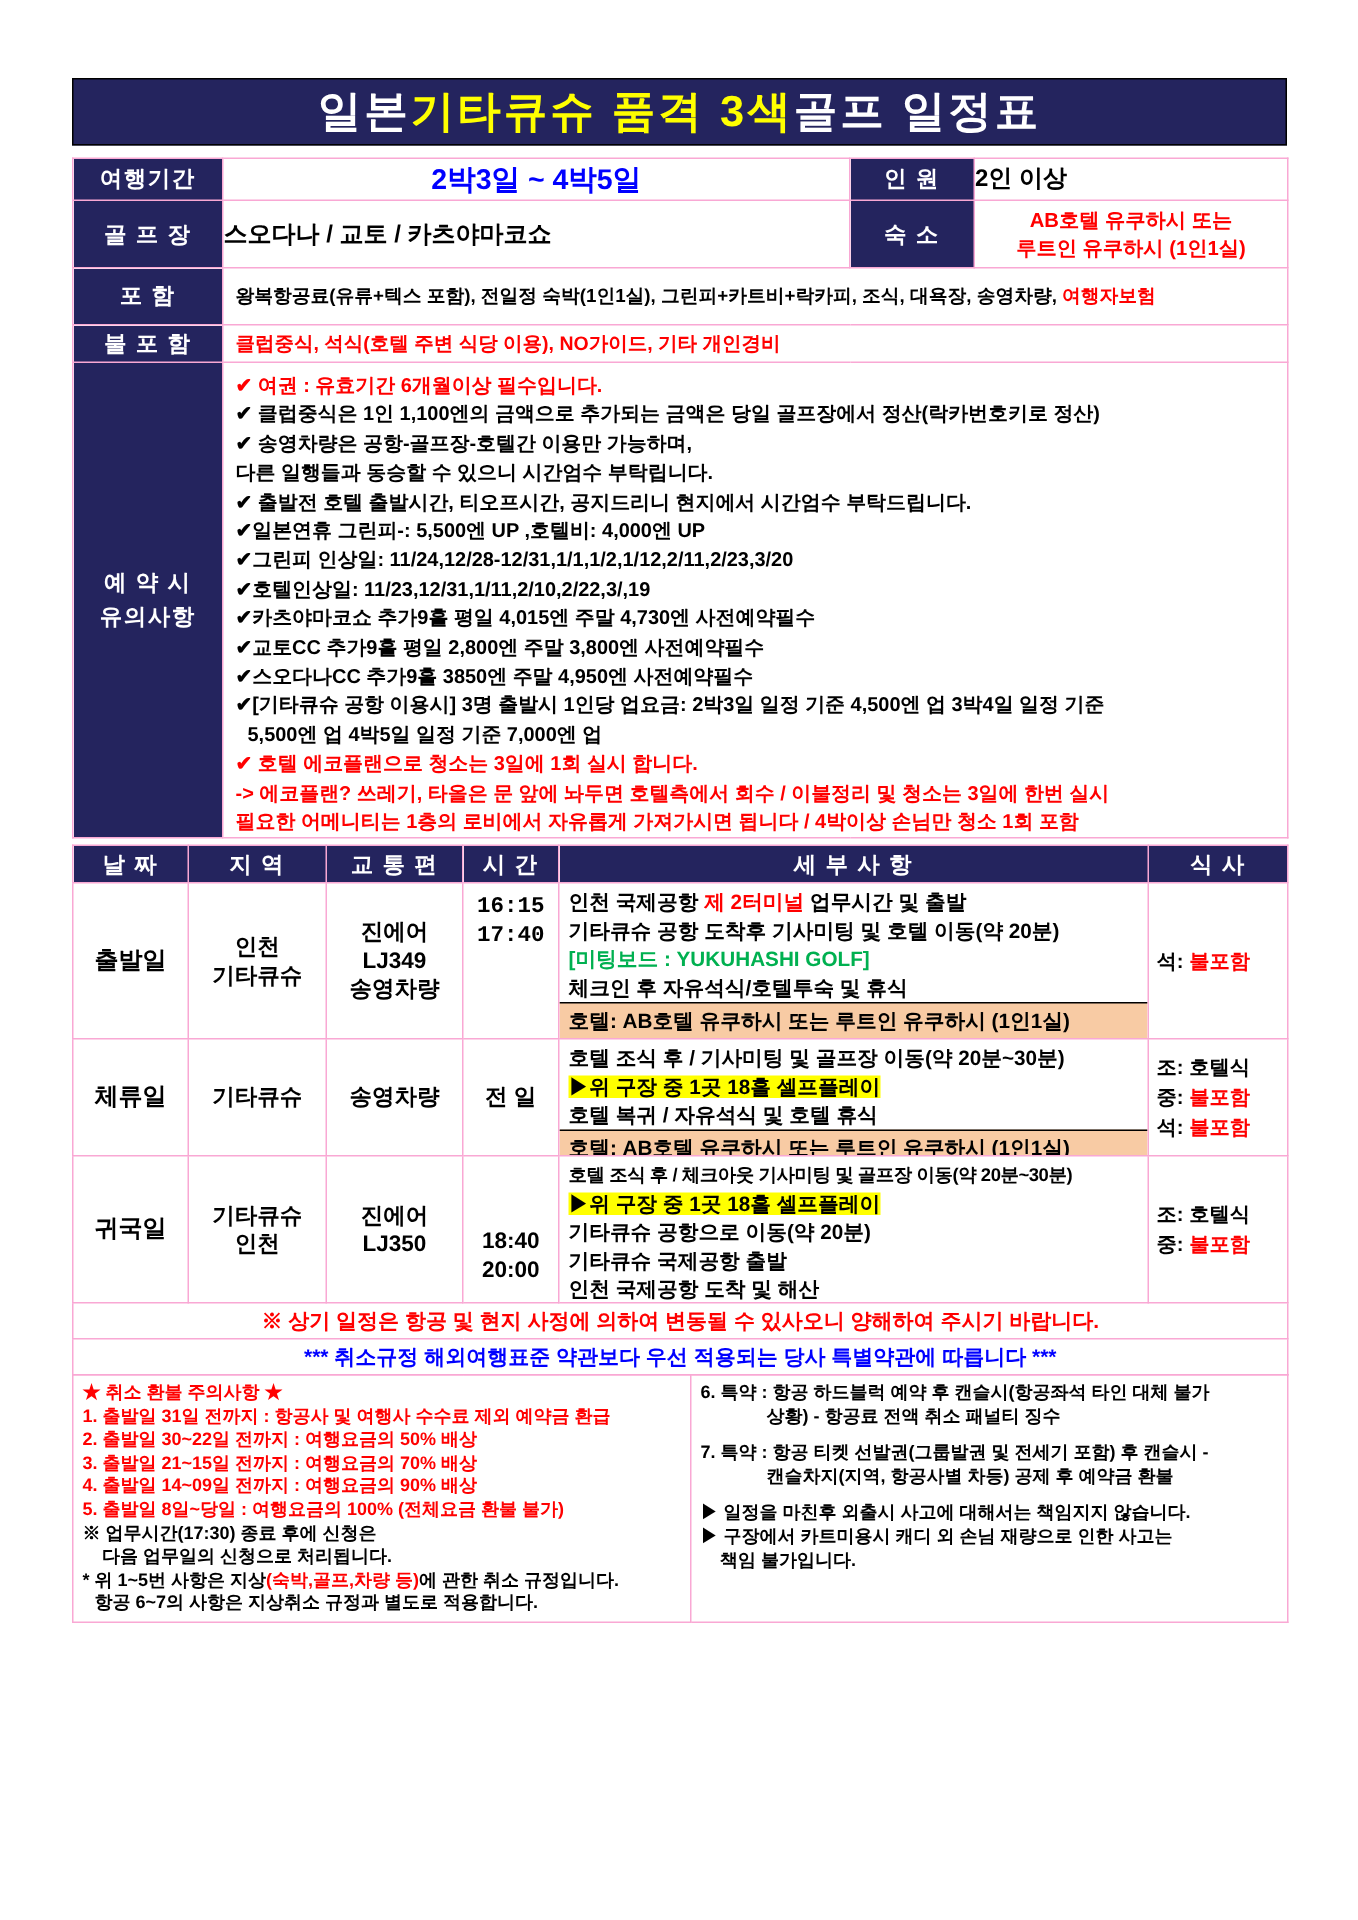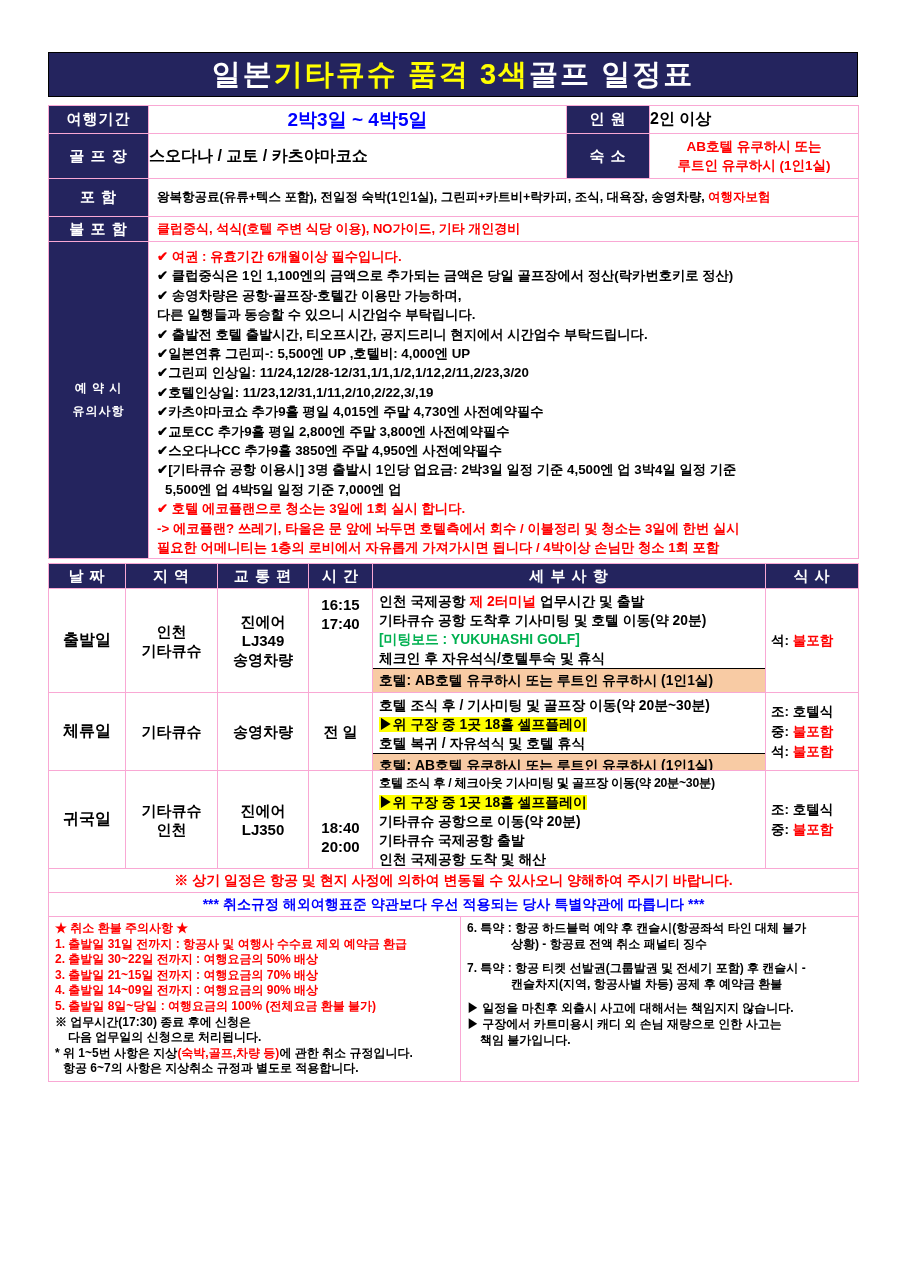--- a/index.html
+++ b/index.html
@@ -23,41 +23,41 @@
   .v-blue { color:#0000ff; font-size:15px; text-align:center; }
   .v-red2 { color:#ff0000; font-size:13.5px; text-align:center; line-height:19px; }
   .inc { font-size:12.5px; padding:0 8px; }
   .inc-red { color:#ff0000; }
   .exc { color:#ff0000; font-size:13px; padding:0 8px; }
 
   
   .notes-cell { vertical-align:top; padding:5px 8px 0 8px; font-size:13.3px; line-height:19.4px; }
   .nline { white-space:nowrap; }
   .n-red { color:#ff0000; }
-  .notes-lbl { font-size:12px; line-height:23px; }
+  .notes-lbl { font-size:15px; line-height:23px; }
 
   
   .sched { margin-top:4px; }
   .sh { background:#24245e; color:#fff; font-size:15px; text-align:center; letter-spacing:1px; }
   .cell-c { text-align:center; font-size:15px; line-height:19px; }
   .cell-date { text-align:center; font-size:16px; }
   .detail { vertical-align:top; }
   .dwrap { display:flex; flex-direction:column; padding-top:3px; }
   .h1 { height:100px; } .h2 { height:74px; } .h3 { height:94px; }
   .dline { padding-left:6px; line-height:19px; font-size:13.8px; white-space:nowrap; }
   .dline-sm { font-size:12.3px; letter-spacing:-0.3px; }
   .d-red { color:#ff0000; }
   .d-green { color:#00b050; }
   .hl-y { background:#ffff00; }
   .band { margin-top:auto; border-top:1px solid #000; background:#f8cba4;
           line-height:24px; padding-left:6px; font-size:13.8px; white-space:nowrap; }
   .meals { font-size:13.5px; padding-left:5px; line-height:20px; white-space:nowrap; }
   .m-red { color:#ff0000; }
   .t-bottom { vertical-align:bottom; } .t-bottom .pad-b { padding-bottom:12px; }
-  .t-top { vertical-align:top; } .t-top .pad-t { padding-top:6px; }
+  .t-top { vertical-align:top;font-family:Liberation Mono, monospace; } .t-top .pad-t { padding-top:6px; }
 
   
   .notice-red { color:#ff0000; text-align:center; font-size:14px; }
   .notice-blue { color:#0000ff; text-align:center; font-size:14px; }
 
   
   .footer-table { margin-top:-1px; }
   .foot { vertical-align:top; padding:4px 6px; font-size:12px; line-height:15.6px; }
   .f-red { color:#ff0000; }
   .grp { margin-bottom:9px; }

